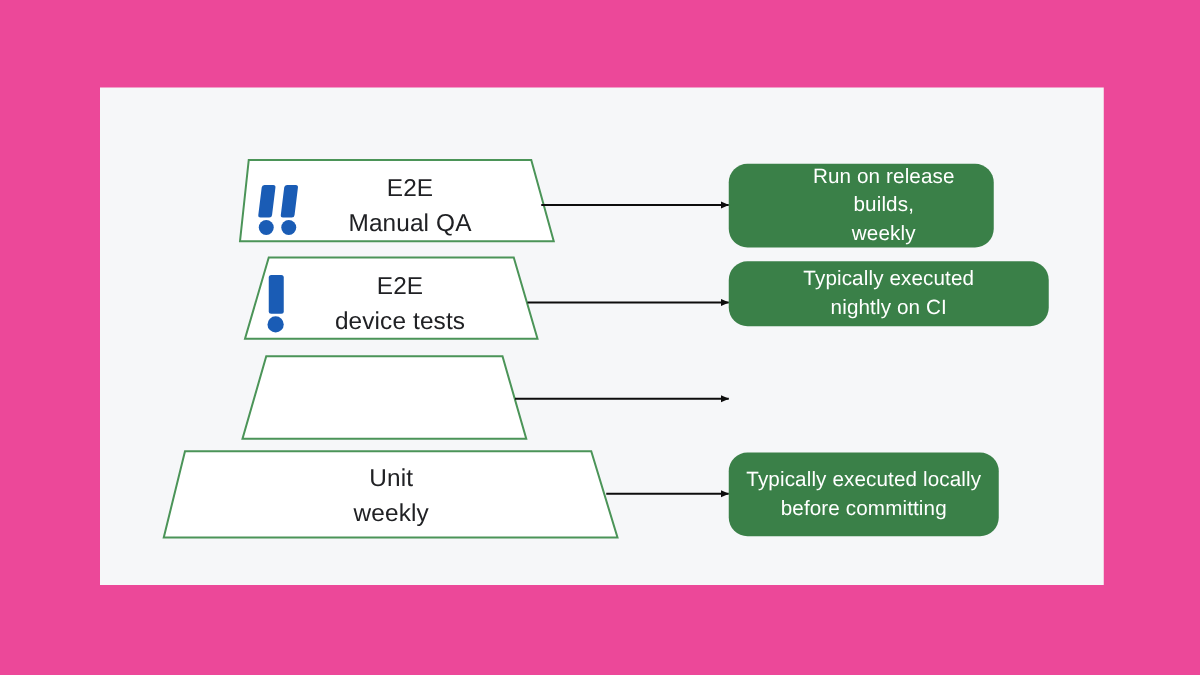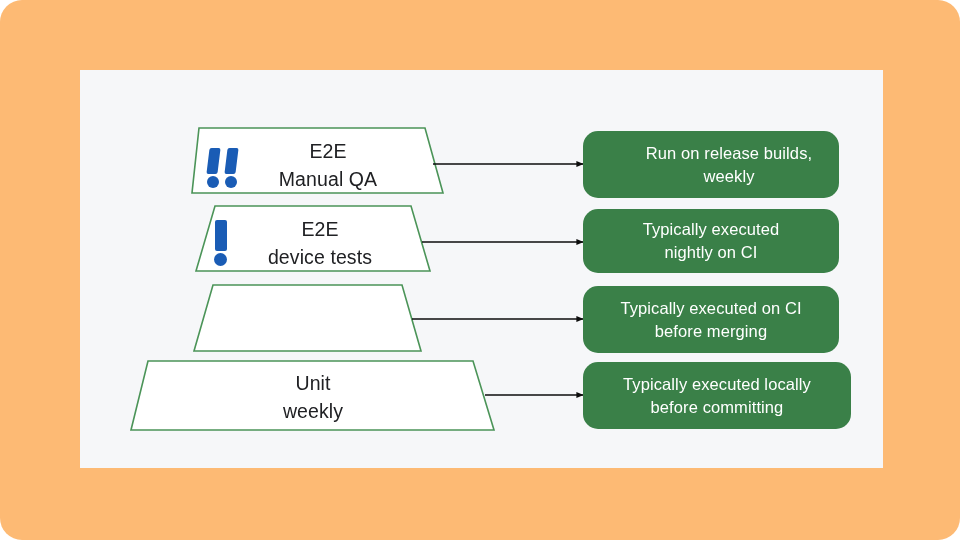--- a/index.html
+++ b/index.html
@@ -9,22 +9,21 @@
     width: 960px;
     height: 540px;
     overflow: hidden;
     font-family: "Liberation Sans", sans-serif;
   }
 
   #stage {
     position: relative;
     width: 960px;
     height: 540px;
-    background: #fdba74;
-    border-radius: 22px;
+    background: #ec4899;
   }
 
   
   #panel {
     position: absolute;
     left: 80px;
     top: 70px;
     width: 803px;
     height: 398px;
     background: #f6f7f9;
@@ -164,22 +163,20 @@
       <div class="dot"></div>
     </div>
   </div>
   <div class="tier-label" style="left:240px; top:216px; width:160px;">E2E
 device tests</div>
 
 
   <div class="tier-label" style="left:213px; top:370px; width:200px;">Unit
 weekly</div>
 
-  <div class="callout" style="left:583px; top:131px; width:256px; height:67px;padding-left:48px;">Run on release builds,
+  <div class="callout" style="left:583px; top:131px; width:212px; height:67px;padding-left:48px;">Run on release builds,
 weekly</div>
-  <div class="callout" style="left:583px; top:209px; width:256px; height:64px;">Typically executed
+  <div class="callout" style="left:583px; top:209px; width:256px; height:52px;">Typically executed
 nightly on CI</div>
-  <div class="callout" style="left:583px; top:286px; width:256px; height:67px;">Typically executed on CI
-before merging</div>
-  <div class="callout" style="left:583px; top:362px; width:268px; height:67px;">Typically executed locally
+  <div class="callout" style="left:583px; top:362px; width:216px; height:67px;">Typically executed locally
 before committing</div>
 
 </div>
 
 </body></html>

